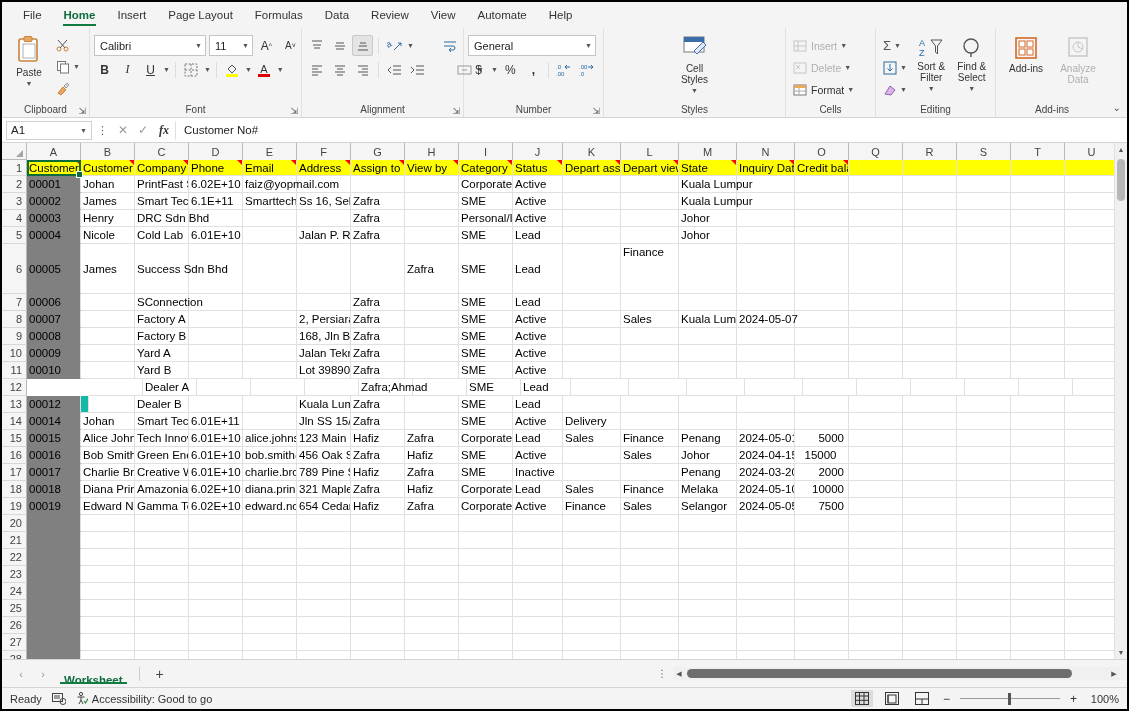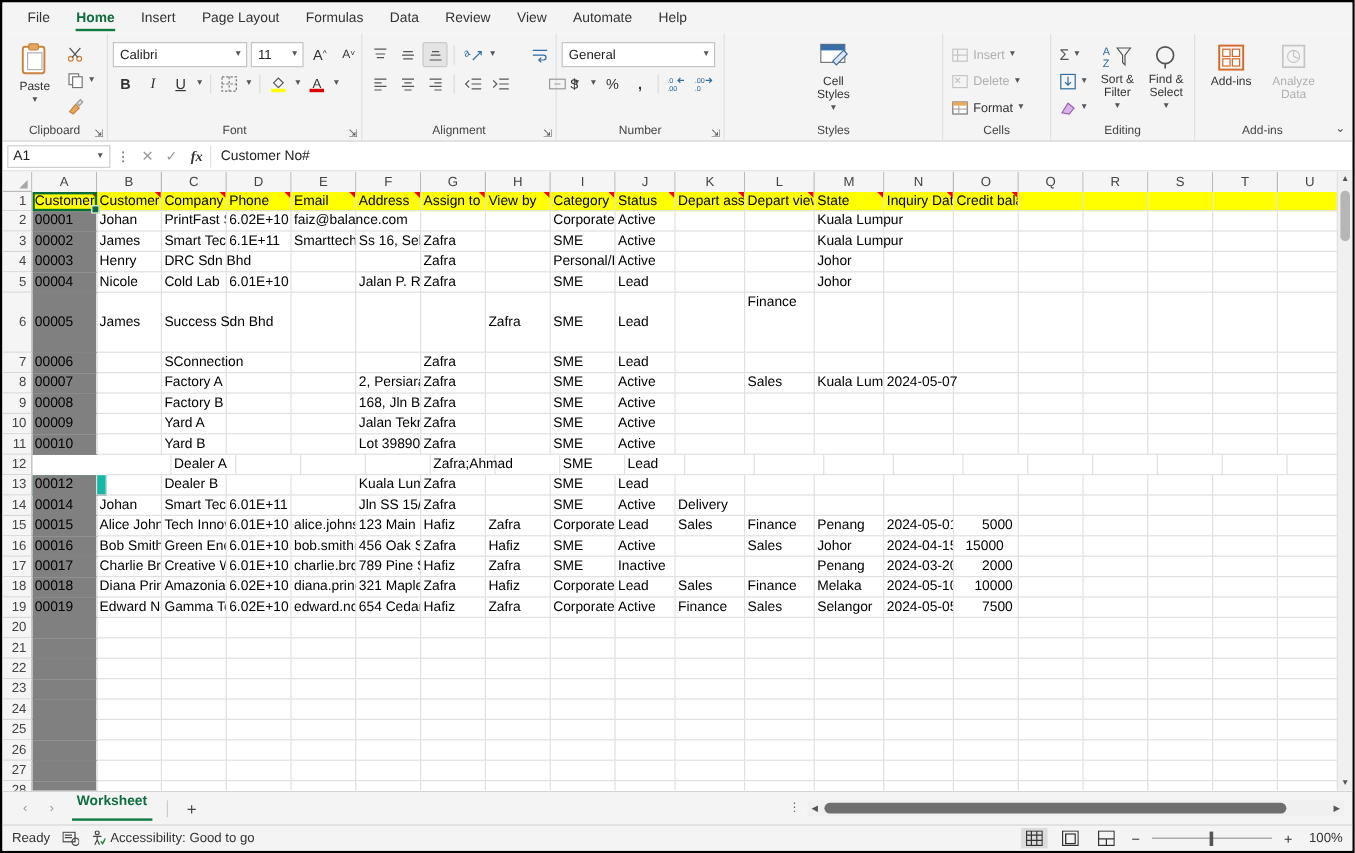--- a/index.html
+++ b/index.html
@@ -99,21 +99,21 @@
   .vsb .arr { height:13px; display:flex; align-items:center; justify-content:center;
     font-size:7px; color:#555; }
   .vsb .thumb { position:absolute; left:2px; right:2px; top:16px; height:42px;
     background:#b6b6b6; border-radius:5px; }
 
   
   .sheetbar { flex:0 0 28px; background:#f4f4f4; display:flex; align-items:center;
     border-top:1px solid #d4d4d4; padding-left:8px; }
   .navarr { width:22px; text-align:center; font-size:11px; color:#999; }
   .sheettab { font-size:11.5px; color:#0f6c3d; font-weight:700; padding:0 10px;
-    height:24px; display:flex; align-items:flex-start; position:relative; }
+    height:24px; display:flex; align-items:flex-end; position:relative; }
   .sheettab:after { content:""; position:absolute; left:6px; right:6px; bottom:2px;
     height:2px; background:#107c41; }
   .sheetsep { width:1px; height:14px; background:#ccc; margin:0 6px; }
   .addsheet { font-size:14px; color:#444; padding:0 10px; }
   .hsb-zone { margin-left:auto; display:flex; align-items:center; gap:6px; padding-right:7px;
     width:470px; }
   .hdots { color:#666; font-size:10px; letter-spacing:0; line-height:7px; }
   .hsb { flex:1; height:13px; background:#f0f0f0; display:flex; align-items:center; gap:2px; }
   .hsb .arr { width:12px; text-align:center; font-size:7px; color:#555; }
   .hsb .track { flex:1; height:9px; position:relative; }
@@ -651,21 +651,21 @@
           <div class="cell clip" style="width: 54px; height: 17px;">
             <span>Johan</span>
           </div>
           <div class="cell clip" style="width: 54px; height: 17px;">
             <span>PrintFast Sdn Bhd</span>
           </div>
           <div class="cell clip" style="width: 54px; height: 17px;">
             <span>6.02E+10</span>
           </div>
           <div class="cell" style="width: 54px; height: 17px;">
-            <span>faiz@balance.com</span>
+            <span>faiz@yopmail.com</span>
           </div>
           <div class="cell" style="width: 54px; height: 17px;">
             <span></span>
           </div>
           <div class="cell" style="width: 54px; height: 17px;">
             <span></span>
           </div>
           <div class="cell clip" style="width: 54px; height: 17px;">
             <span></span>
           </div>

